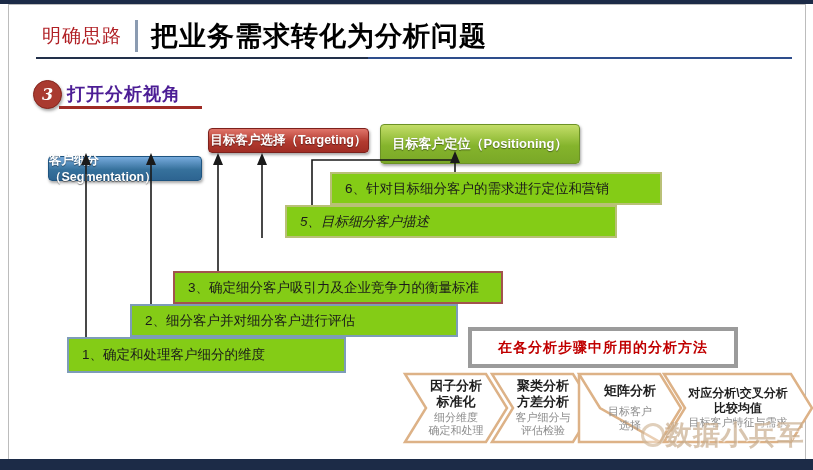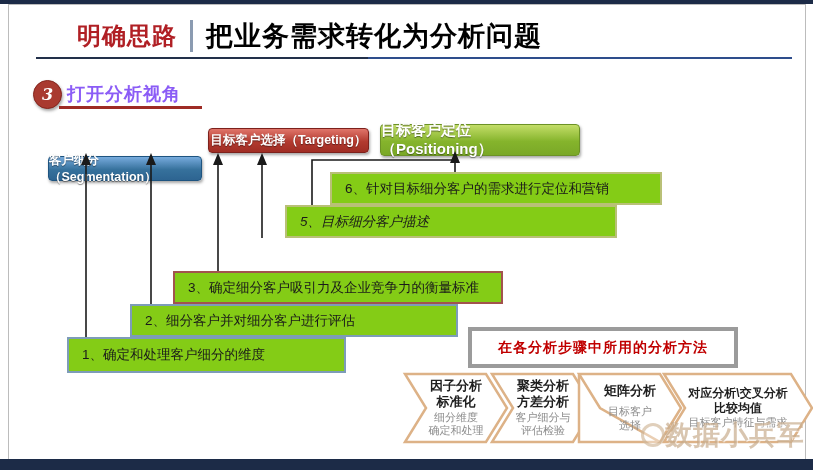--- a/index.html
+++ b/index.html
@@ -5,43 +5,43 @@
   html,body{margin:0;padding:0;background:#e8e8e8;}
   .slide{position:relative;width:813px;height:470px;background:#ffffff;overflow:hidden;
          font-family:"Liberation Sans","DejaVu Sans",sans-serif;}
   .bar{position:absolute;left:0;width:813px;background:#1c2b47;}
   .bar.top{top:0;height:4px;}
   .bar.bottom{top:459px;height:11px;}
   .frame{position:absolute;left:8px;top:4px;width:796px;height:454px;border:1px solid #bcbcbc;}
 
   
   .title-row{position:absolute;left:42px;top:18px;display:flex;align-items:center;}
-  .hdr-red{font-size:24px;font-weight:bold;color:#b01f24;letter-spacing:1px;margin-left:35px;}
+  .hdr-red{font-size:19px;font-weight:normal;color:#b01f24;letter-spacing:1px;}
   .hdr-div{width:3px;height:32px;background:#8b9bb1;margin:0 13px;}
   .hdr-navy{font-size:27px;font-weight:bold;color:#000000;letter-spacing:1px;}
   .hdr-underline-l{position:absolute;left:36px;top:57px;width:332px;height:2px;background:#22304a;}
   .hdr-underline-r{position:absolute;left:368px;top:57px;width:424px;height:2px;background:#2e4d8c;}
 
   
   .badge{position:absolute;left:33px;top:80px;width:27px;height:27px;border-radius:50%;
          background:#a93a30;border:1px solid #85251d;box-shadow:1px 2px 3px rgba(0,0,0,.35);
          display:flex;align-items:center;justify-content:center;}
   .badge span{font-family:"DejaVu Serif",serif;font-style:italic;font-weight:bold;color:#fff;font-size:16px;}
-  .sec-label{position:absolute;left:67px;top:82px;font-size:18px;font-weight:bold;color:#8b5cf6;letter-spacing:1px;text-align:center;}
+  .sec-label{position:absolute;left:67px;top:82px;font-size:18px;font-weight:bold;color:#4c1d95;letter-spacing:1px;text-align:center;}
   .sec-underline{position:absolute;left:59px;top:106px;width:143px;height:3px;background:#9e2b25;}
 
   
   .stage{position:absolute;border-radius:4px;display:flex;align-items:center;justify-content:center;
          font-weight:bold;color:#fff;box-sizing:border-box;
          box-shadow:1px 2px 3px rgba(0,0,0,.35);text-shadow:0 1px 1px rgba(0,0,0,.45);}
   .stage.seg{left:48px;top:128px;width:154px;height:25px;font-size:12.5px;
              background:linear-gradient(#77abdd,#36719c 55%,#2d6491);border:1px solid #1e5480;margin-top:28px;}
   .stage.tar{left:208px;top:128px;width:161px;height:25px;font-size:12.5px;
              background:linear-gradient(#e0756a,#b23a2f 55%,#a02d24);border:1px solid #7d211c;}
-  .stage.pos{left:380px;top:124px;width:200px;height:32px;font-size:15px;
+  .stage.pos{left:380px;top:124px;width:200px;height:40px;font-size:13px;
              background:linear-gradient(#c3dd68,#85b42c 55%,#7aa827);border:1px solid #6c9226;}
 
   
   .step{position:absolute;background:#84cc16;box-sizing:border-box;display:flex;align-items:center;
         padding-left:13px;font-size:13.5px;color:#1a1a1a;border:2px solid;}
   .step.olive{border-color:#b9c077;}
   .step.maroon{border-color:#a2534d;}
   .step.sblue{border-color:#7d9cb8;}
 
   

